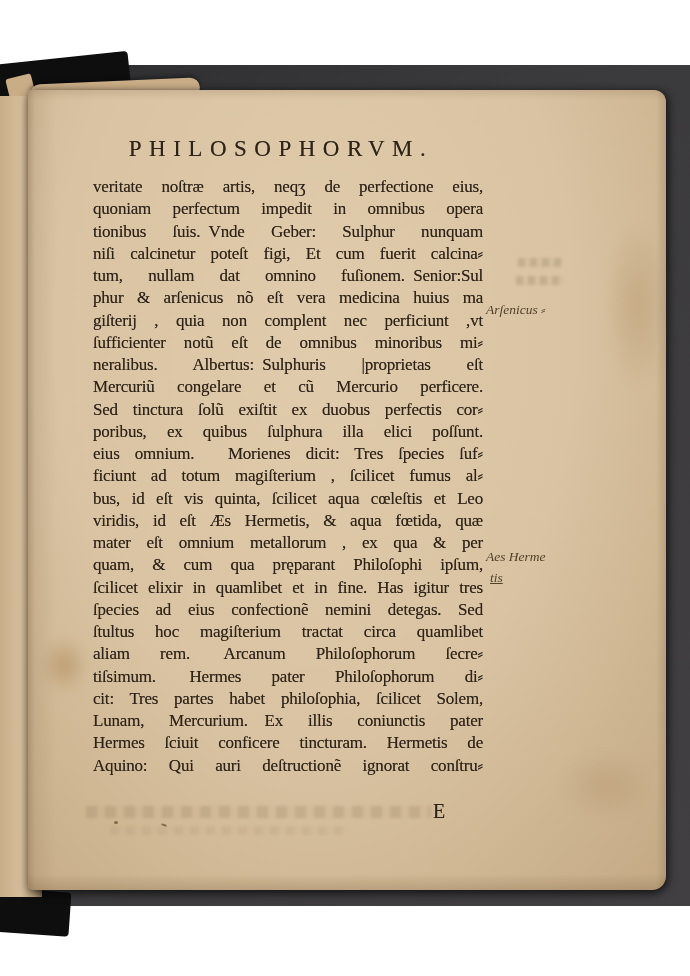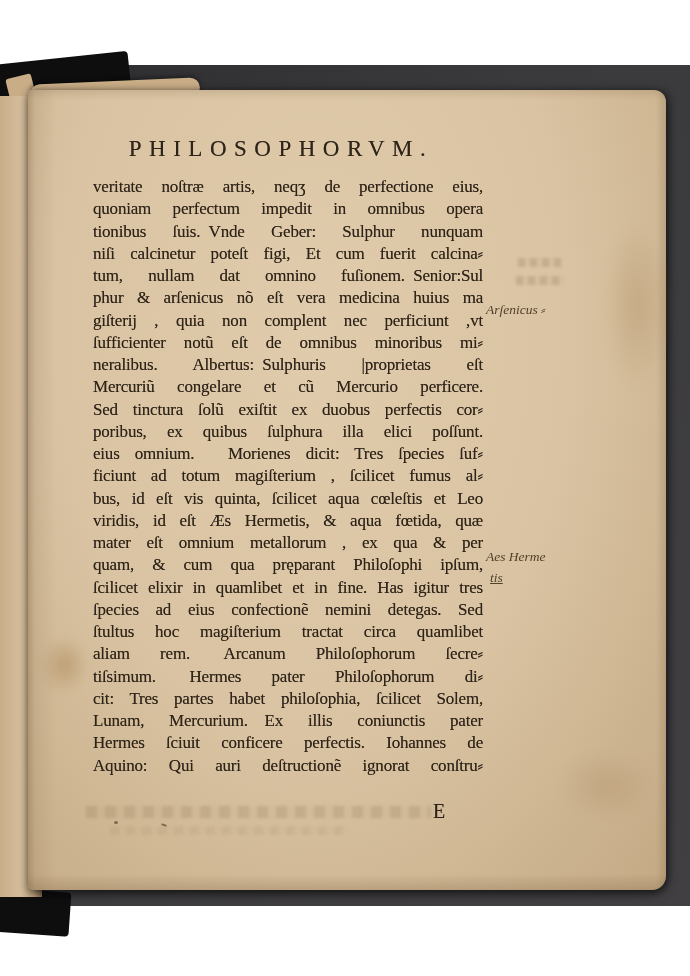--- a/index.html
+++ b/index.html
@@ -139,21 +139,21 @@
         <div class="bl">viridis, id eſt Æs Hermetis, &amp; aqua fœtida, quæ</div>
         <div class="bl">mater eſt omnium metallorum , ex qua &amp; per</div>
         <div class="bl">quam, &amp; cum qua pręparant Philoſophi ipſum,</div>
         <div class="bl">ſcilicet elixir in quamlibet et in fine. Has igitur tres</div>
         <div class="bl">ſpecies ad eius confectionẽ nemini detegas. Sed</div>
         <div class="bl">ſtultus hoc magiſterium tractat circa quamlibet</div>
         <div class="bl">aliam rem.  Arcanum Philoſophorum ſecre⸗</div>
         <div class="bl">tiſsimum.  Hermes pater Philoſophorum di⸗</div>
         <div class="bl">cit: Tres partes habet philoſophia, ſcilicet Solem,</div>
         <div class="bl">Lunam, Mercurium. Ex illis coniunctis pater</div>
-        <div class="bl">Hermes ſciuit conficere perfectis. Iohannes de</div>
+        <div class="bl">Hermes ſciuit conficere tincturam. Hermetis de</div>
         <div class="bl">Aquino: Qui auri deſtructionẽ ignorat conſtru⸗</div>
       </div>
 
     <div class="margin-note mn-arsenicus">Arſenicus ⸗</div>
     <div class="margin-note mn-aes1">Aes Herme</div>
     <div class="margin-note mn-aes2">tis</div>
 
     <div class="signature">E</div>
   </div>
 

